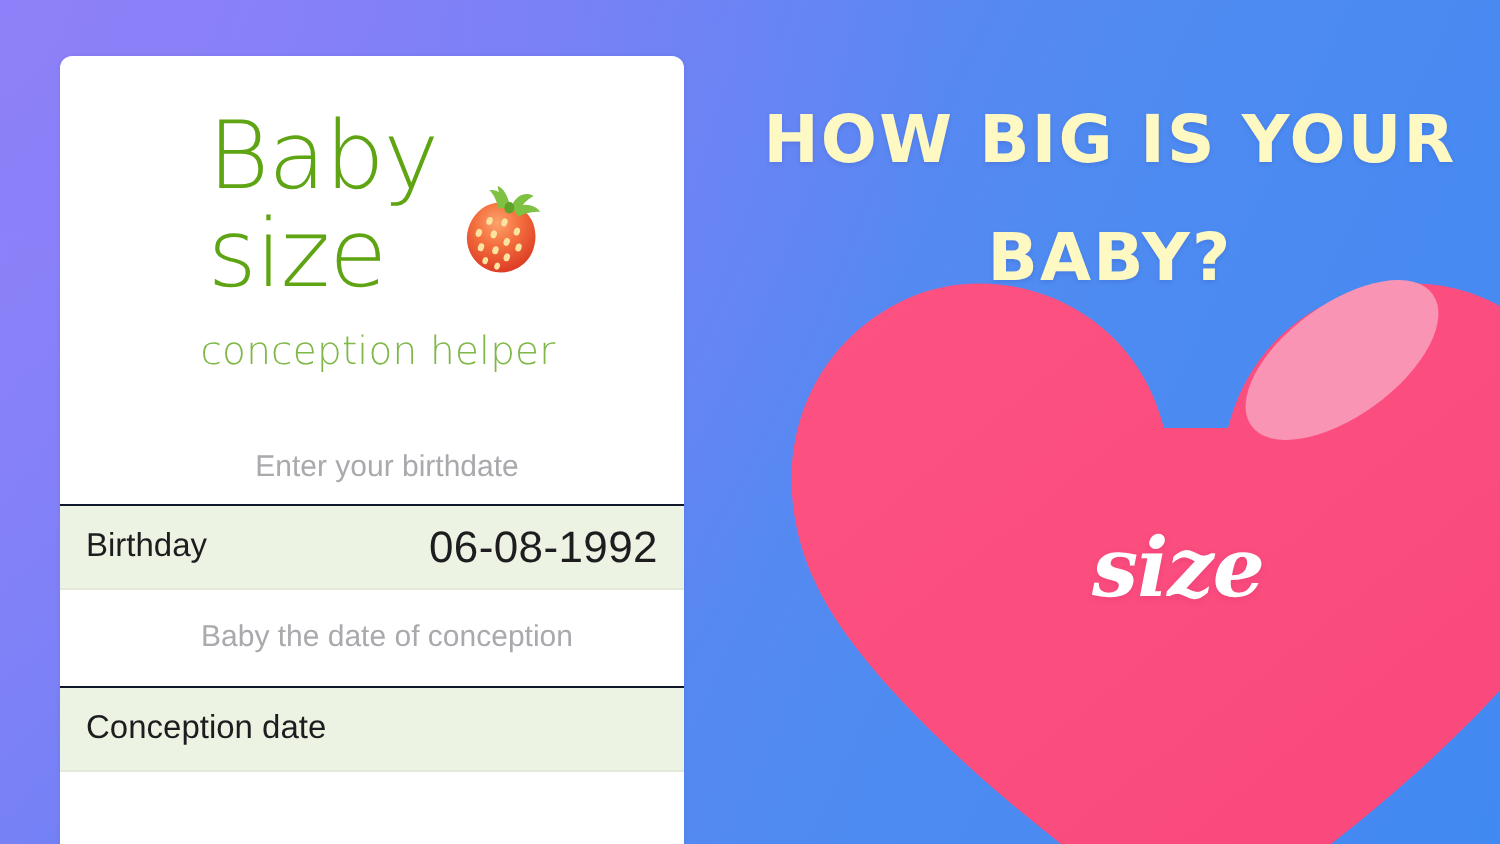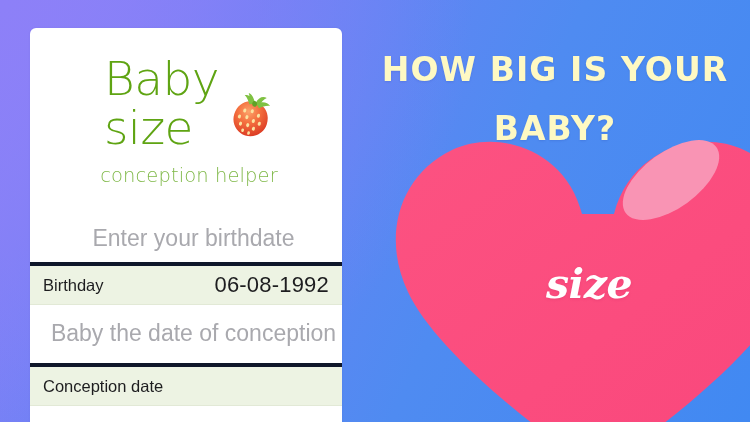--- a/index.html
+++ b/index.html
@@ -100,29 +100,29 @@
     letter-spacing:.1px;
     margin-top:12px;
     padding-left:6px;
   }
 
   
   #form { margin-top:29px; }
   .hint {
     text-align:center;
     color:#A9A9AE;
-    font-size:23px;
+    font-size:15px;
     font-family:"Liberation Sans", sans-serif;
     padding:9px 0 10px 15px;
     background:#FFFFFF;
   }
   .hint.second { padding-top:15px; padding-bottom:16px; }
   .row {
     background:#EDF3E3;
-    border-top:4px solid #0f172a;
+    border-top:1px solid #0f172a;
     border-bottom:1px solid #E2E9D6;
     height:43px;
     display:flex;
     align-items:center;
     justify-content:space-between;
     padding:0 13px;
   }
   .row .label { color:#1D1D1F; font-size:16.5px; }
   .row .value { color:#1D1D1F; font-size:22px; letter-spacing:.2px; }
   #tail { background:#FFFFFF; height:18px; }

